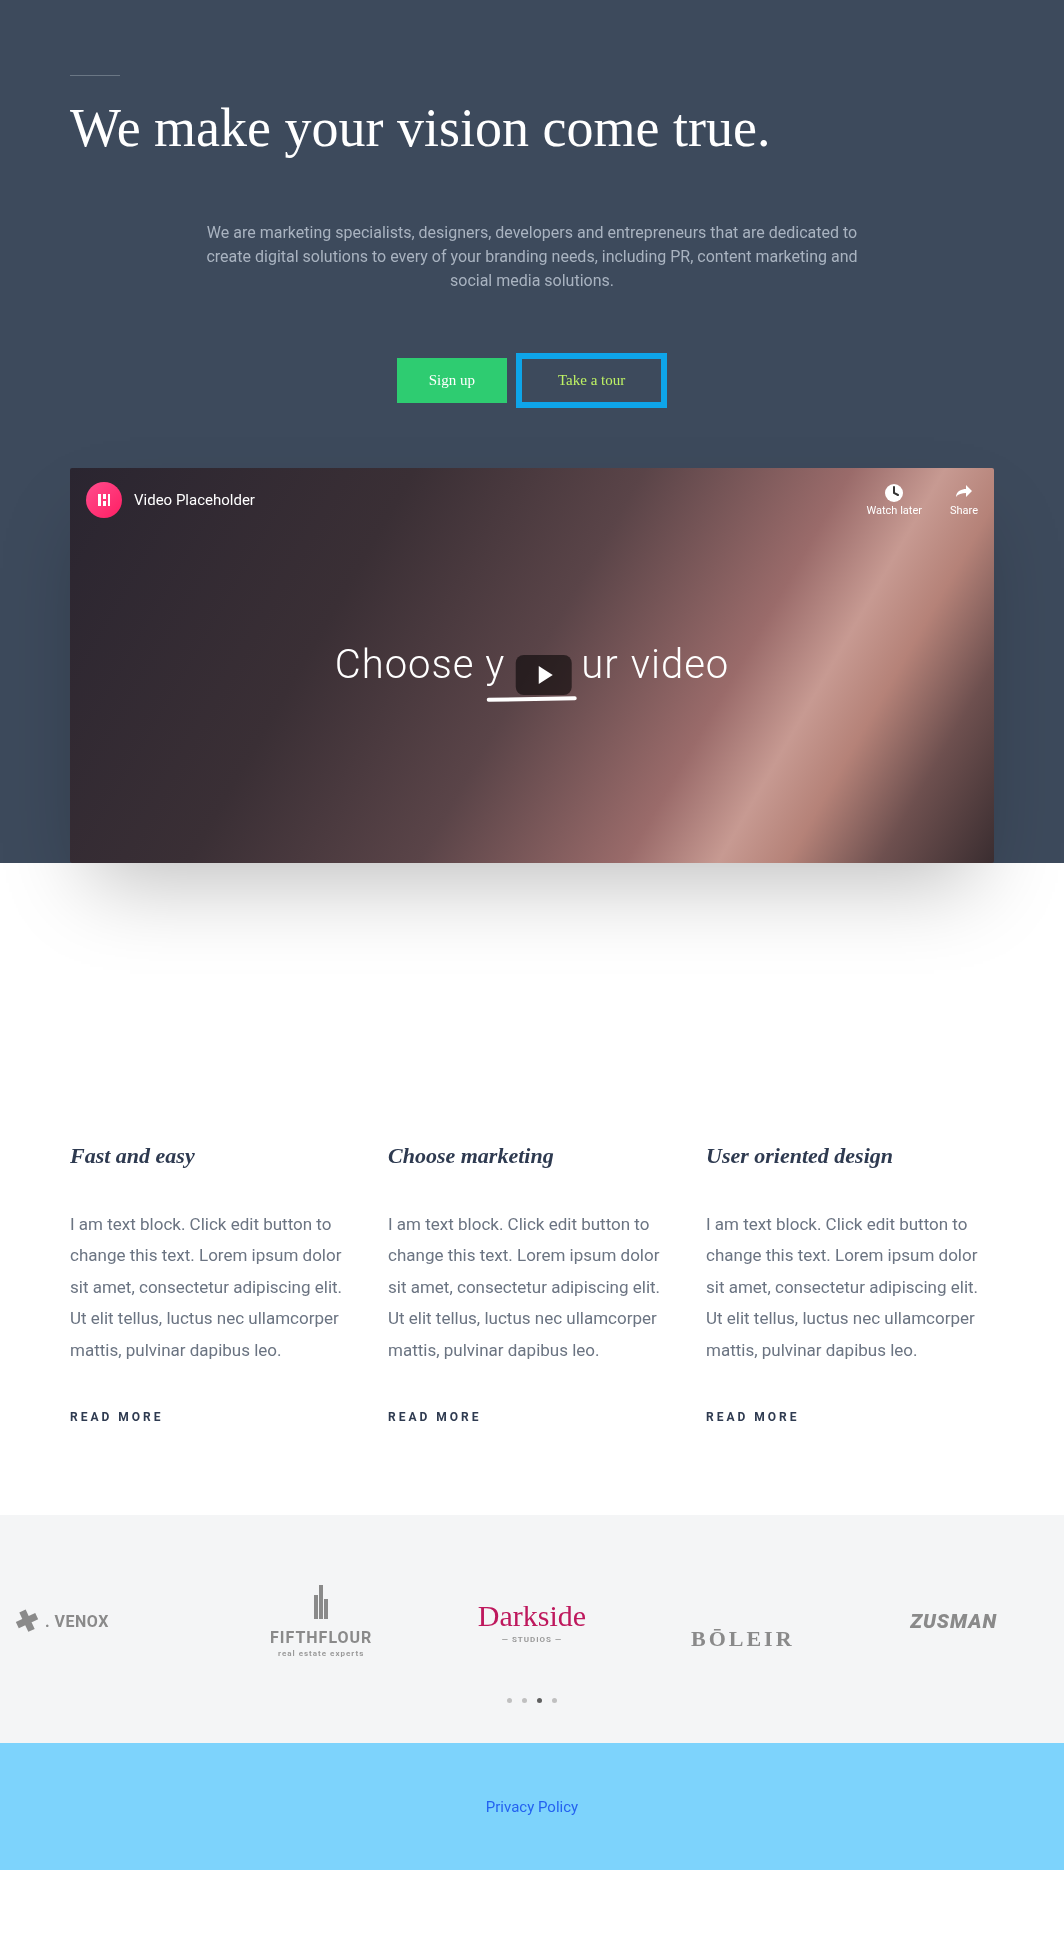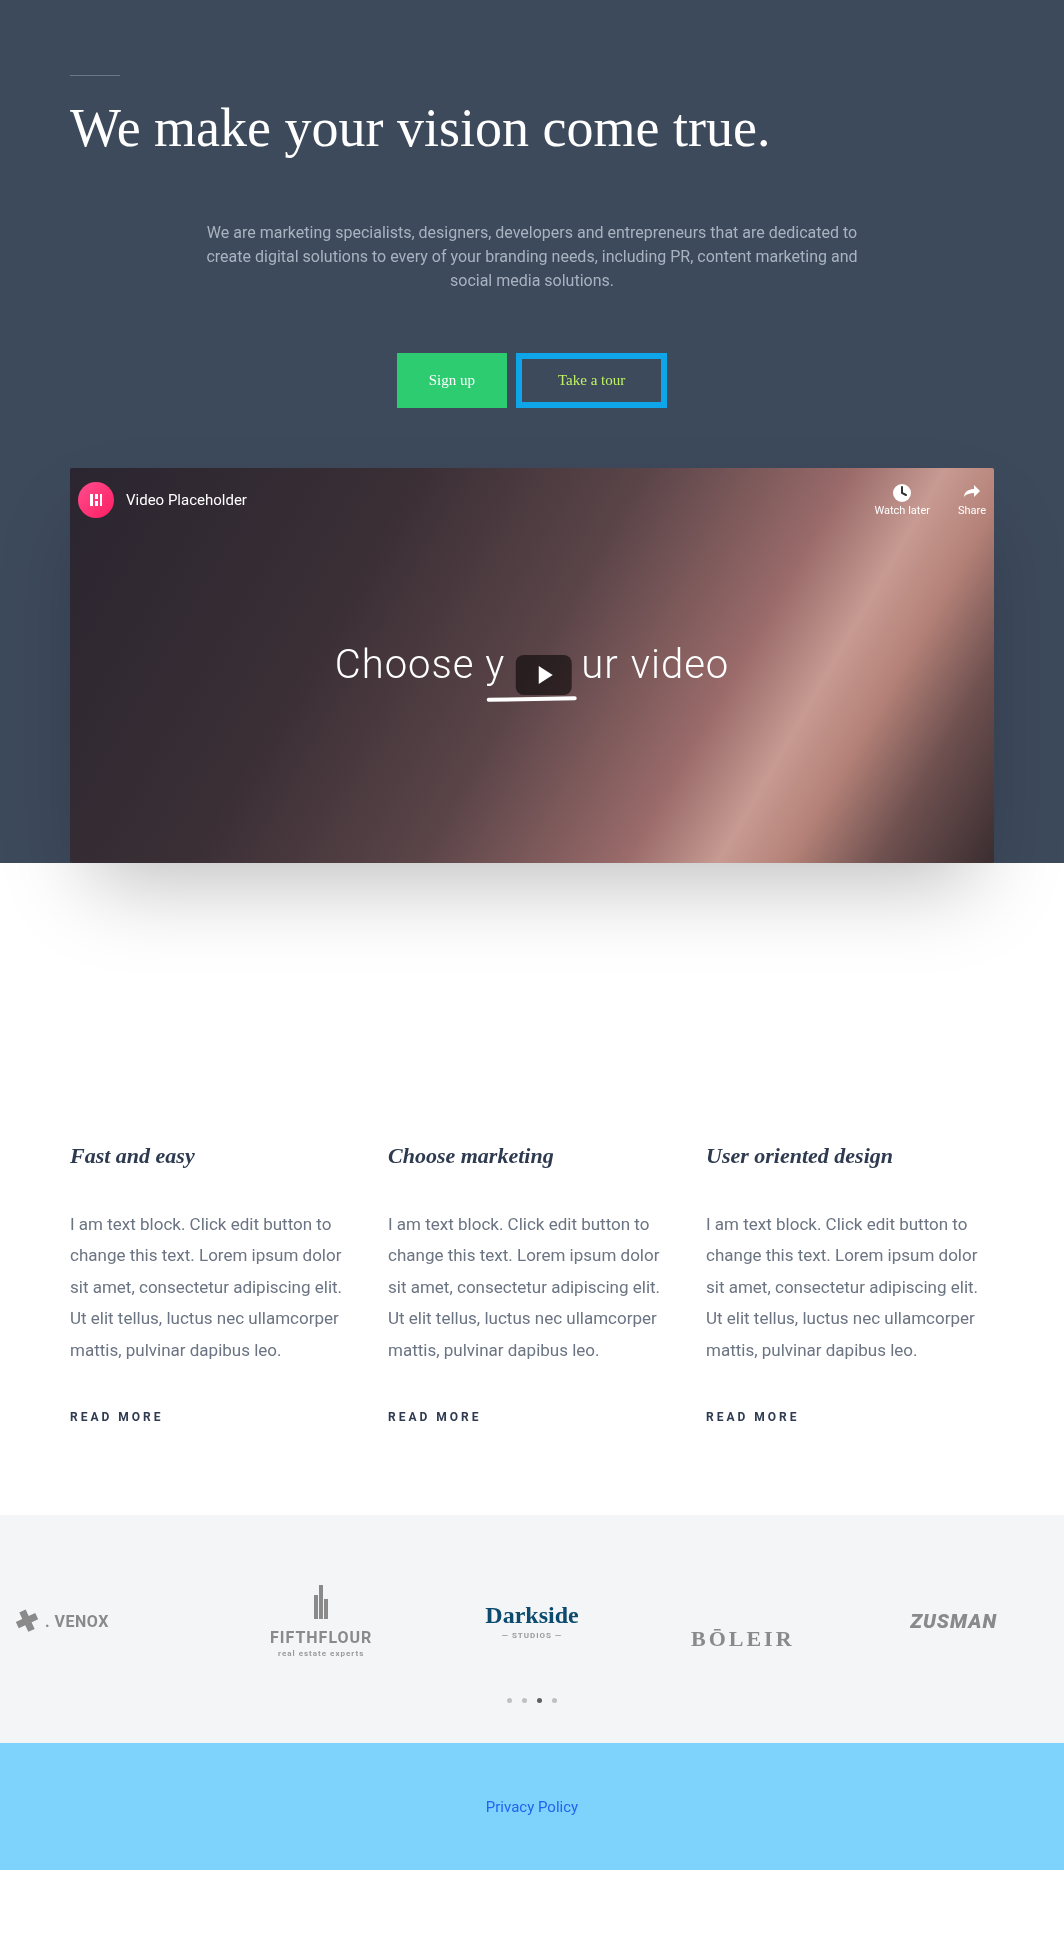--- a/index.html
+++ b/index.html
@@ -29,20 +29,21 @@
       line-height: 1.5;
       text-align: center;
       max-width: 660px;
       margin: 0 auto 60px auto;
     }
     .hero-buttons {
       display: flex;
       justify-content: center;
       gap: 9px;
       margin-bottom: 60px;
+      align-items: center;
     }
     .btn {
       font-family: Georgia, "Times New Roman", serif;
       font-size: 15px;
       padding: 14px 32px;
       border: none;
       cursor: pointer;
     }
     .btn-primary { background: #2ecc71; color: #fff; }
     .btn-outline {
@@ -59,21 +60,21 @@
       position: absolute;
       left: 0; right: 0;
       height: 395px;
       background: linear-gradient(120deg, #2a2530 0%, #3a2f35 30%, #5a4448 50%, #9a6b6a 68%, #c79a92 76%, #b58278 82%, #6e504f 90%, #3a2d30 100%);
       border-radius: 2px;
       box-shadow: 0 40px 80px -20px rgba(0,0,0,0.25);
       overflow: hidden;
     }
     .video-top {
       display: flex; align-items: center; justify-content: space-between;
-      padding: 14px 8px;
+      padding: 14px 16px;
     }
     .video-top-left { display: flex; align-items: center; gap: 12px; }
     .video-avatar {
       width: 36px; height: 36px; border-radius: 50%;
       background: linear-gradient(135deg, #ff4d8d, #ff1e63);
       display: flex; align-items: center; justify-content: center;
       color: #fff; font-weight: bold; font-size: 14px;
     }
     .video-title-text { color: #fff; font-size: 15px; }
     .video-top-right { display: flex; gap: 28px; }
@@ -152,22 +153,22 @@
       letter-spacing: 1px;
       display: flex; flex-direction: column; align-items: center; gap: 2px;
       flex: 1;
       text-align: center;
     }
     .logo-venox { flex-direction: row; gap: 6px; font-size: 16px; letter-spacing: 0.5px; }
     .logo-venox-icon { font-size: 28px; transform: rotate(20deg); }
     .logo-fifth-icon { font-size: 28px; }
     .logo-sub { font-size: 8px; letter-spacing: 1px; color: #9a9a9a; }
     .logo-darkside {
-      font-family: "Brush Script MT", cursive; font-size: 24px; font-weight: bold;
-      color: #0c4a6e; letter-spacing: 0;
+      font-family: "Brush Script MT", cursive; font-size: 30px; font-weight: normal;
+      color: #be185d; letter-spacing: 0;
     }
     .logo-boleir { font-family: Georgia, serif; font-size: 22px; letter-spacing: 3px; margin-top: 36px; }
     .logo-zusman { font-size: 20px; font-weight: 900; font-style: italic; letter-spacing: 1px; }
     .dots { display: flex; justify-content: center; gap: 10px; }
     .dot { width: 5px; height: 5px; border-radius: 50%; background: #c0c0c0; }
     .dot.active { background: #606060; }
     .footer {
       background: #7dd3fc;
       padding: 54px 12px;
       text-align: center;

